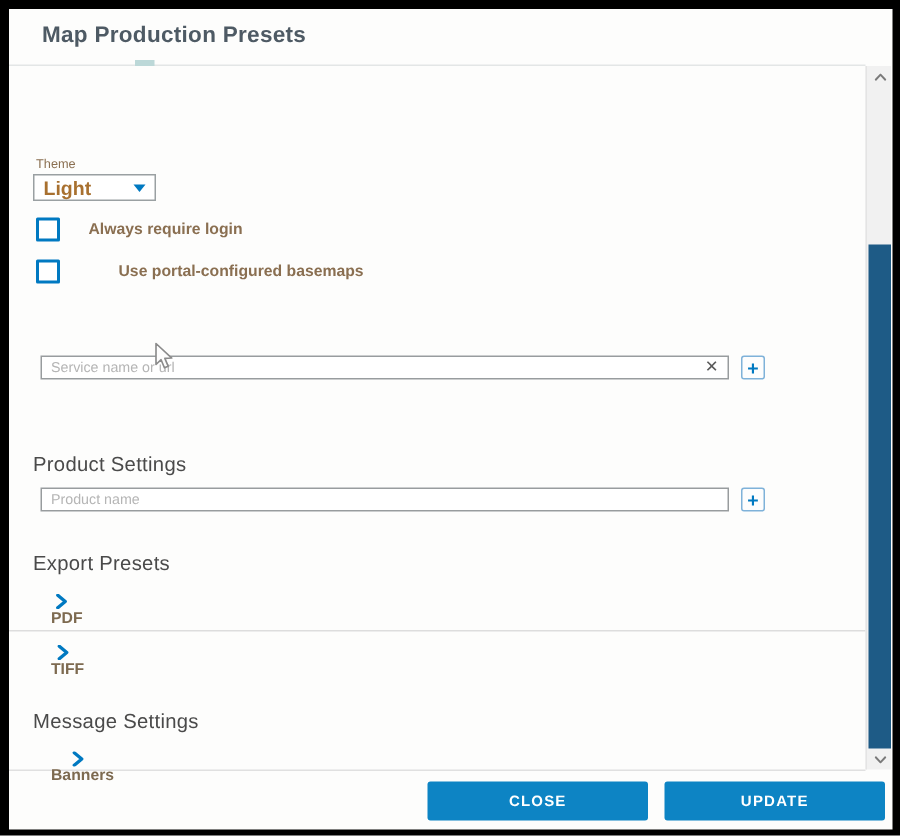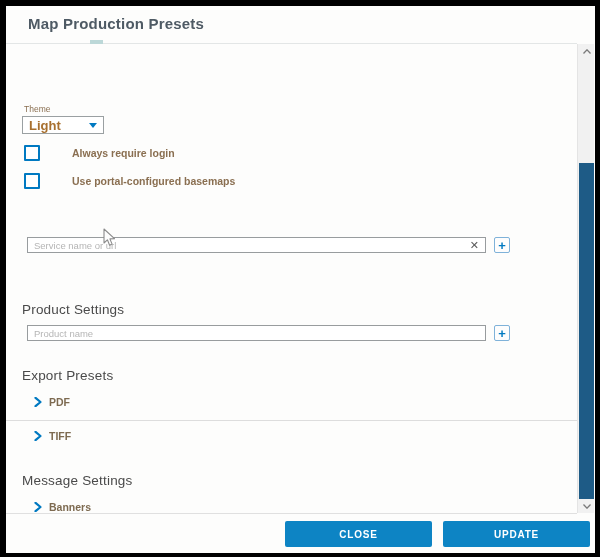--- a/index.html
+++ b/index.html
@@ -26,41 +26,41 @@
   .select{
     position:absolute;left:16px;top:72px;width:82px;height:18px;background:#fff;
     border:1px solid #9aa0a2;display:flex;align-items:center;justify-content:space-between;
     padding:0 6px;box-sizing:border-box;cursor:pointer;
   }
   .select .val{font-size:13px;color:#a8702f;font-weight:600;}
   .caret{width:0;height:0;border-left:4px solid transparent;border-right:4px solid transparent;border-top:5px solid #0079c1;}
 
   .chk-row{position:absolute;left:18px;display:flex;align-items:center;}
   .chk-box{width:12px;height:12px;border:2px solid #0079c1;background:#fff;border-radius:1px;cursor:pointer;flex:0 0 auto;}
-  .chk-lbl{margin-left:32px;font-size:10.5px;font-weight:600;color:#8a6f51;}
+  .chk-lbl{margin-left:19px;font-size:10.5px;font-weight:600;color:#8a6f51;}
 
   .sec-heading{position:absolute;left:16px;font-size:13.5px;color:#4a4a4a;letter-spacing:.2px;}
 
   .text-field{
     position:absolute;left:21px;width:459px;height:16px;border:1px solid #989c9e;background:#fff;
     display:flex;align-items:center;box-sizing:border-box;padding:0 4px;
   }
   .text-field input{
     flex:1;border:0;outline:0;font-family:"Liberation Sans",sans-serif;
     font-size:9.5px;color:#444;background:transparent;min-width:0;
   }
   .text-field input::placeholder{color:#b5b5b5;opacity:1;}
   .clear-x{font-size:11px;color:#5a5a5a;line-height:1;cursor:pointer;padding:0 2px;font-weight:400;}
   .add-btn{
     position:absolute;left:488px;width:16px;height:16px;border:1px solid #7fb2d9;
     background:#fdfdfd;color:#0079c1;display:flex;align-items:center;justify-content:center;
     font-size:13px;font-weight:700;line-height:1;cursor:pointer;box-sizing:border-box;border-radius:2px;
   }
 
-  .tree-row{position:absolute;left:28px;display:flex;align-items:center;cursor:pointer;}
+  .tree-row{position:absolute;left:28px;display:flex;align-items:center;cursor:pointer;flex-direction:column;}
   .tree-chevron{margin-right:7px;display:flex;align-items:center;}
   .tree-lbl{font-size:10.5px;font-weight:600;color:#7d6a50;}
   .row-divider{position:absolute;left:0;width:571px;height:1px;background:#dddddd;}
 
   
   .sb{position:absolute;left:571px;top:38px;width:17px;height:469px;background:#f1f1f1;border-left:1px solid #e4e4e4;box-sizing:border-box;}
   .sb-arrow{position:absolute;left:0;width:17px;height:14px;display:flex;align-items:center;justify-content:center;color:#7a7a7a;cursor:pointer;}
   .sb-thumb{position:absolute;left:1px;top:119px;width:15px;height:336px;background:#1e5b86;cursor:pointer;}
 
   
@@ -88,21 +88,21 @@
     <div class="tiny-label">Theme</div>
     <div class="select">
       <span class="val">Light</span>
       <span class="caret"></span>
     </div>
 
     <div class="chk-row" style="top:101px;">
       <span class="chk-box"></span>
       <span class="chk-lbl">Always require login</span>
     </div>
-    <div class="chk-row" style="top:129px;">
+    <div class="chk-row" style="top:129px;gap:20px;">
       <span class="chk-box"></span>
       <span class="chk-lbl">Use portal-configured basemaps</span>
     </div>
 
     <div class="text-field" style="top:193px;">
       <input value="" placeholder="Service name or url" style="">
       <span class="clear-x">✕</span>
     </div>
     <div class="add-btn" style="top:193px;">
       <span>+</span>

